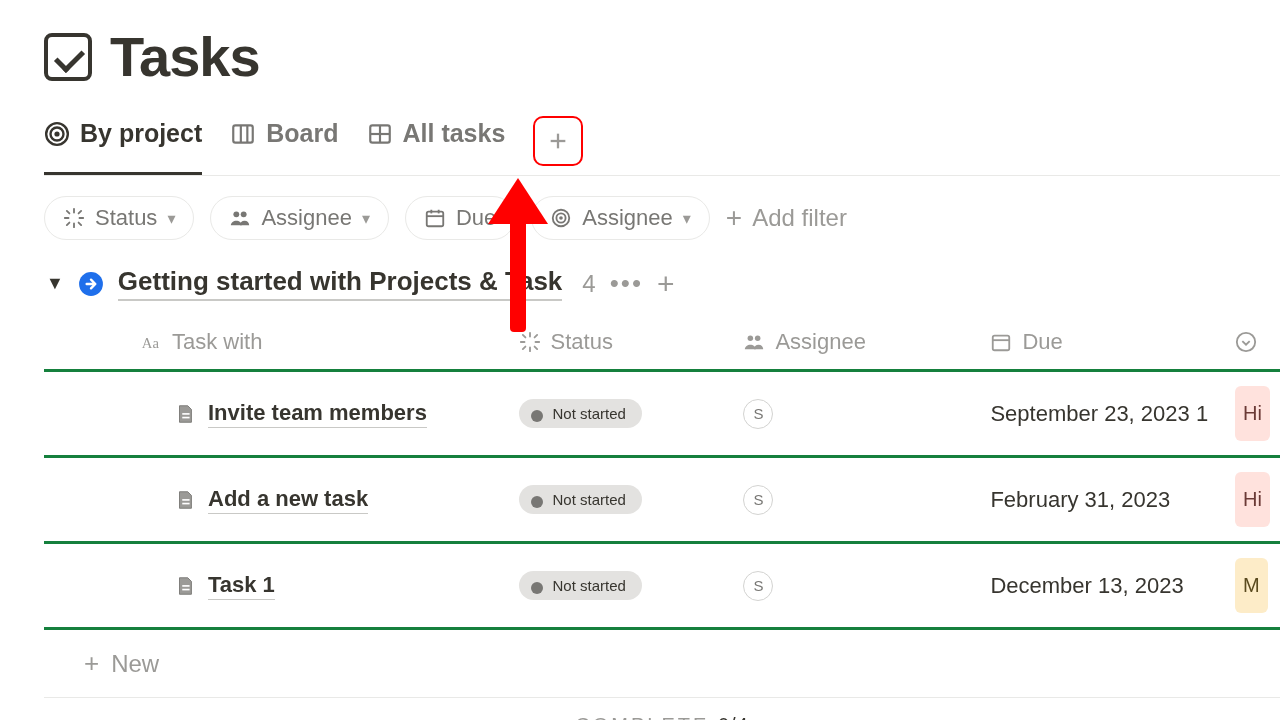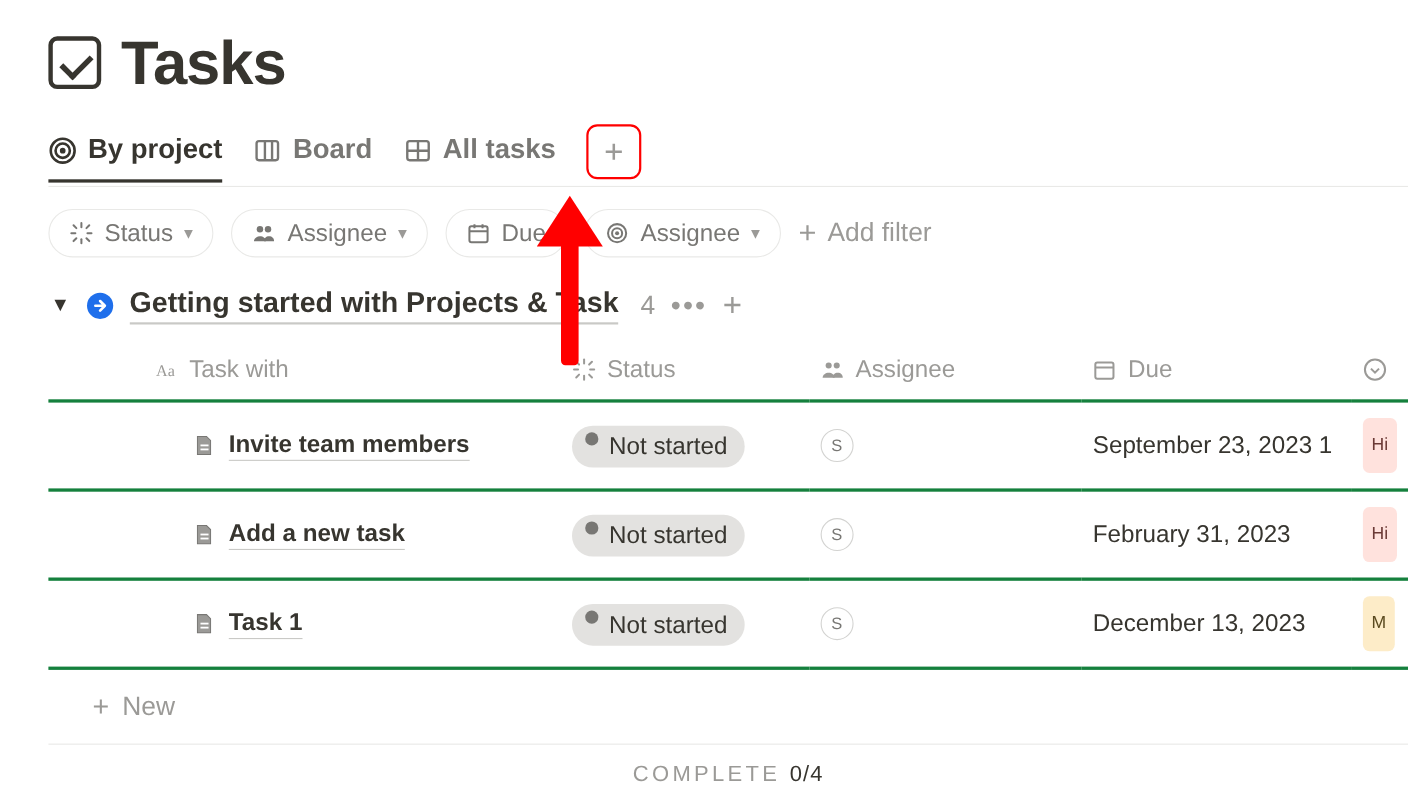--- a/index.html
+++ b/index.html
@@ -48,21 +48,21 @@
     border-bottom: 1px solid #e9e9e7;
     padding-bottom: 0;
   }
   .tab {
     display: flex;
     align-items: center;
     gap: 10px;
     font-size: 25px;
     font-weight: 600;
     color: #787774;
-    padding-bottom: 12px;
+    padding-bottom: 24px;
     cursor: pointer;
     border-bottom: 3px solid transparent;
   }
   .tab.active {
     color: #37352f;
     border-bottom: 3px solid #37352f;
   }
   .tab svg { width: 26px; height: 26px; }
   .add-view-btn {
     width: 50px; height: 50px;
@@ -152,43 +152,43 @@
     width:22px; height:22px;
     display:inline-flex;
   }
   .task-name {
     font-weight:600;
     border-bottom:1.5px solid #c9c9c6;
     padding-bottom:1px;
   }
   .status-pill {
     display:inline-flex;
-    align-items:flex-start;
+    align-items:flex-end;
     gap:10px;
     border-radius: 999px;
     padding: 6px 16px 6px 12px;
-    font-size: 22px;
+    font-size: 15px;
   }
   .status-notstarted { background:#e3e2e0; color:#37352f; }
   .status-inprogress { background:#d3e5ef; color:#37352f; }
   .dot { width:12px; height:12px; border-radius:50%; display:inline-block; }
   .dot-grey { background:#787774; }
   .dot-blue { background:#2d7ff9; }
   .avatar {
     width:30px; height:30px;
     border:1.5px solid #d3d3d1;
     border-radius:50%;
     display:flex; align-items:center; justify-content:center;
     font-size:15px; color:#787774;
   }
   .pri-pill {
     display:inline-block;
     border-radius:6px;
     padding:16px 8px;
-    font-size:16px;
+    font-size:20px;
   }
   .pri-hi { background:#ffe2dd; color:#6b3a36; }
   .pri-m { background:#fdecc8; color:#5a4a1f; }
   .new-row {
     display:flex; align-items:center; gap:12px;
     color:#9b9a97; font-size:24px;
     padding:18px 0 18px 40px;
     cursor:pointer;
     border-bottom:1px solid #e9e9e7;
   }

